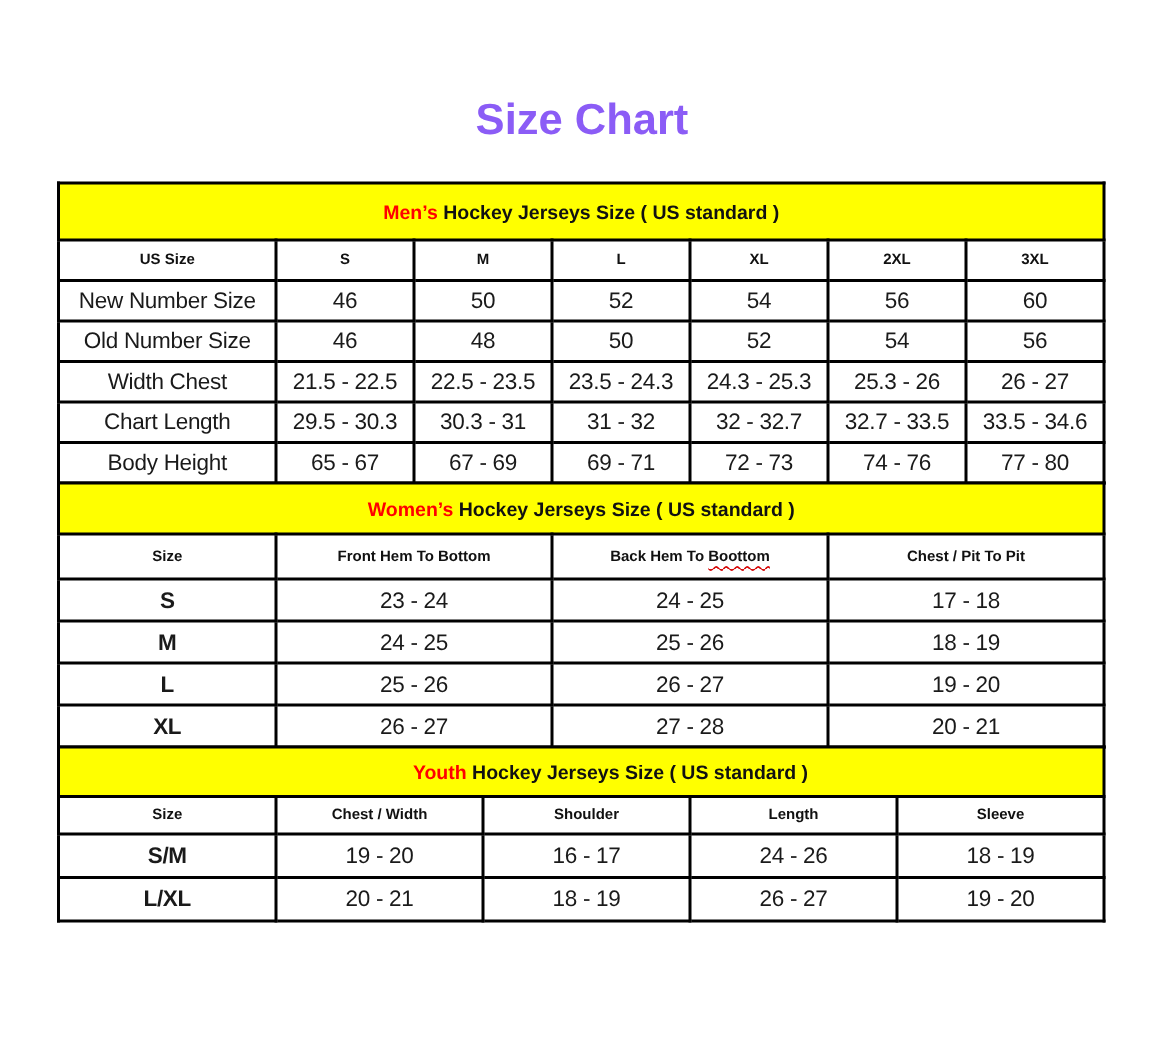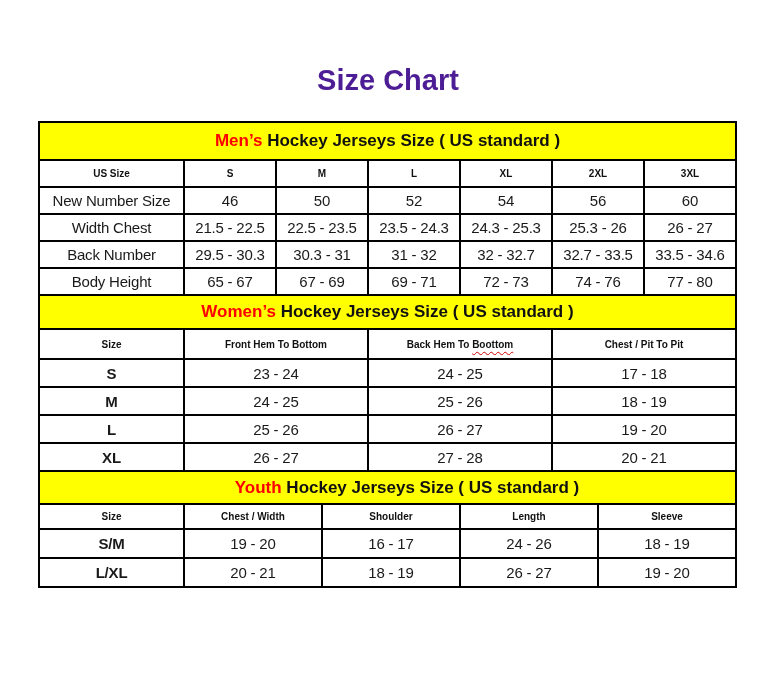--- a/index.html
+++ b/index.html
@@ -17,21 +17,21 @@
   }
   .page-title {
     position: absolute;
     top: 64px;
     left: 0;
     width: 776px;
     margin: 0;
     text-align: center;
     font-size: 29px;
     font-weight: bold;
-    color: #4c1d95;
+    color: #8b5cf6;
     letter-spacing: 0px;
   }
   .chart {
     position: absolute;
     left: 38px;
     top: 121px;
     width: 699px;
   }
   table {
     border-collapse: collapse;
@@ -43,21 +43,21 @@
     margin-top: -2px; 
   }
   th, td {
     border: 2px solid #000000;
     text-align: center;
     vertical-align: middle;
     padding: 0;
   }
   tr.band th {
     background: #FFFF00;
-    font-size: 17px;
+    font-size: 13px;
     font-weight: bold;
     color: #111111;
   }
   .accent { color: #FF0000; }
   tr.cols th {
     font-size: 10px;
     font-weight: bold;
     color: #111111;
   }
   tbody td {
@@ -123,30 +123,39 @@
           <tr>
             <td>New Number Size</td>
             <td>46</td>
             <td>50</td>
             <td>52</td>
             <td>54</td>
             <td>56</td>
             <td>60</td>
           </tr>
           <tr>
+            <td>Old Number Size</td>
+            <td>46</td>
+            <td>48</td>
+            <td>50</td>
+            <td>52</td>
+            <td>54</td>
+            <td>56</td>
+          </tr>
+          <tr>
             <td>Width Chest</td>
             <td>21.5 - 22.5</td>
             <td>22.5 - 23.5</td>
             <td>23.5 - 24.3</td>
             <td>24.3 - 25.3</td>
             <td>25.3 - 26</td>
             <td>26 - 27</td>
           </tr>
           <tr>
-            <td>Back Number</td>
+            <td>Chart Length</td>
             <td>29.5 - 30.3</td>
             <td>30.3 - 31</td>
             <td>31 - 32</td>
             <td>32 - 32.7</td>
             <td>32.7 - 33.5</td>
             <td>33.5 - 34.6</td>
           </tr>
           <tr>
             <td>Body Height</td>
             <td>65 - 67</td>

